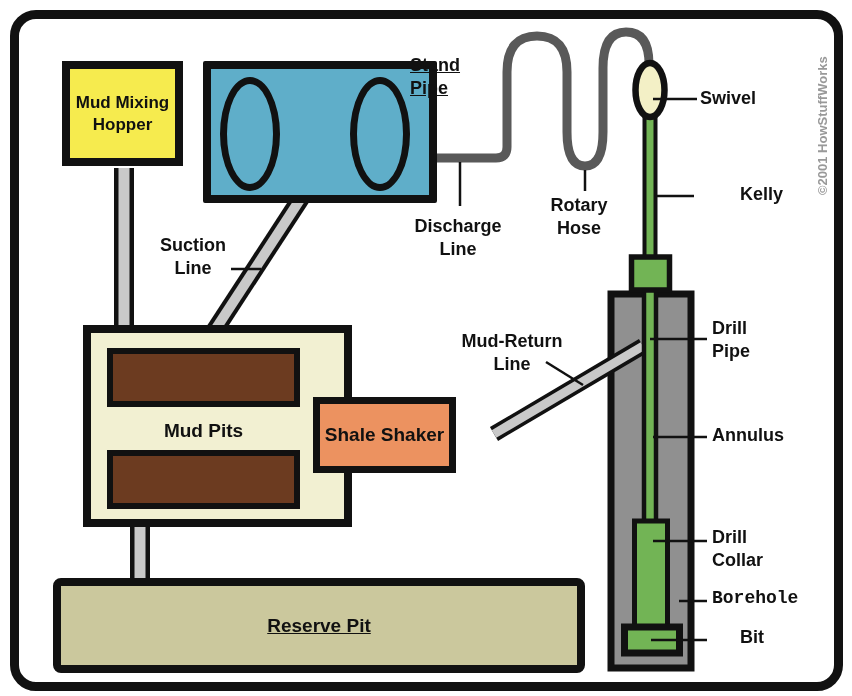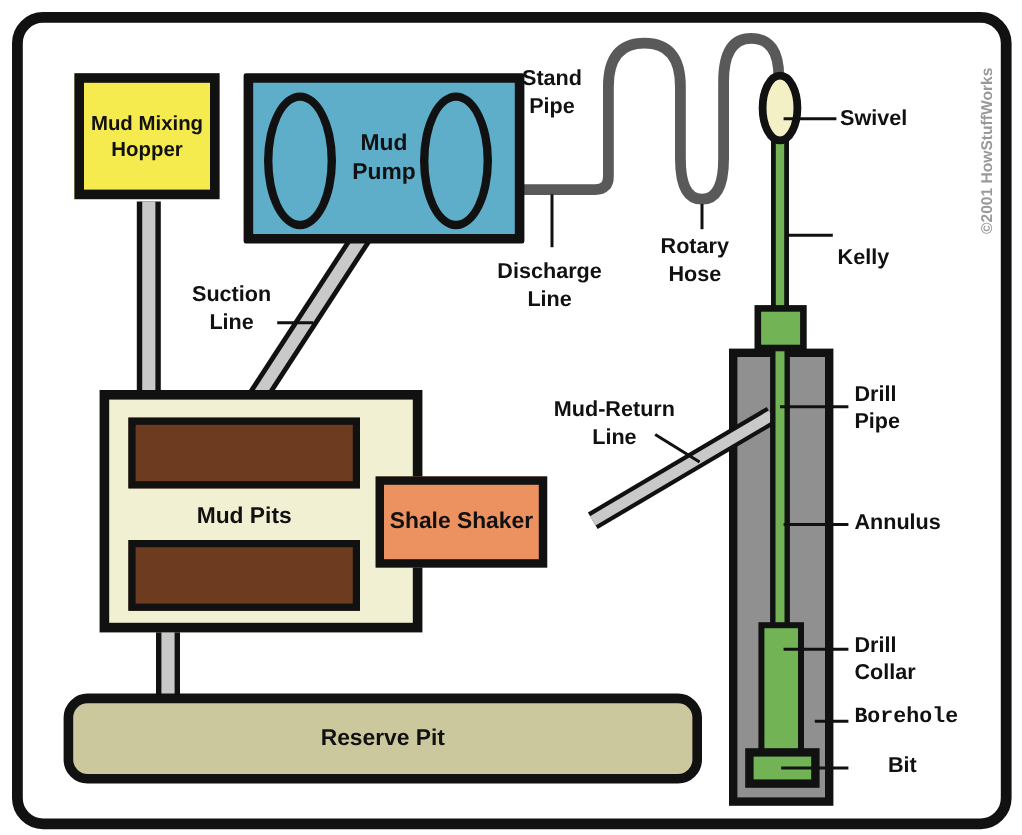--- a/index.html
+++ b/index.html
@@ -28,34 +28,34 @@
   #mudpits{left:83px;top:325px;width:269px;height:202px;background:var(--pits);
         display:block;}
   .pit-cell{position:absolute;box-sizing:border-box;left:16px;width:193px;height:59px;
         border:6px solid var(--ink);background:var(--pitCell);}
   #pit-cell-1{top:15px;}
   #pit-cell-2{top:117px;}
   #mudpits-label{position:absolute;left:16px;top:87px;width:193px;text-align:center;
         font-weight:bold;font-size:19px;}
   #shaker{left:313px;top:397px;width:143px;height:76px;background:var(--shaker);
         border-width:7px;font-size:19px;z-index:3;}
-  #reserve{left:53px;top:578px;width:532px;height:75px;background:var(--reserve);
-        border-radius:20px;font-size:19px;}
+  #reserve{left:53px;top:578px;width:532px;height:95px;background:var(--reserve);
+        border-radius:8px;font-size:19px;text-decoration:underline;}
   
   .label{position:absolute;z-index:4;font-weight:bold;font-size:18px;line-height:23px;
         color:var(--ink);white-space:pre-line;}
   .tc{text-align:center;}
-  .tr{text-align:center;}
+  .tr{text-align:left;text-decoration:underline;}
   #lbl-stand-pipe{left:410px;top:54px;width:100px;}
   #lbl-rotary-hose{left:529px;top:194px;width:100px;}
   #lbl-discharge{left:408px;top:215px;width:100px;}
   #lbl-suction{left:143px;top:234px;width:100px;}
   #lbl-mud-return{left:442px;top:330px;width:140px;}
   #lbl-swivel{left:700px;top:87px;}
-  #lbl-kelly{left:698px;top:183px;margin-top:20px;}
+  #lbl-kelly{left:740px;top:183px;}
   #lbl-drill-pipe{left:712px;top:317px;}
   #lbl-annulus{left:712px;top:424px;}
   #lbl-drill-collar{left:712px;top:526px;}
   #lbl-borehole{left:712px;top:587px;font-family:Liberation Mono, monospace;}
   #lbl-bit{left:740px;top:626px;}
   #copyright{position:absolute;left:815px;top:195px;z-index:4;
         transform:rotate(-90deg);transform-origin:0 0;white-space:nowrap;
         font-weight:bold;font-size:13px;color:var(--copyrightGray);}
   
   .pipe-outline{stroke:var(--ink);fill:none;}
@@ -110,22 +110,20 @@
   </svg>
 
   <div id="hopper" class="box">
     <span>Mud
 Mixing
 Hopper</span>
   </div>
 
   <div id="pump" class="box">
     <div id="pump-oval-left" class="pump-oval"></div>
-    <span style="white-space:pre-line;">Mud
-Pump</span>
     <div id="pump-oval-right" class="pump-oval"></div>
   </div>
 
   <div id="mudpits" class="box">
     <div id="pit-cell-1" class="pit-cell"></div>
     <div id="mudpits-label">Mud Pits</div>
     <div id="pit-cell-2" class="pit-cell"></div>
   </div>
 
   <div id="shaker" class="box">

